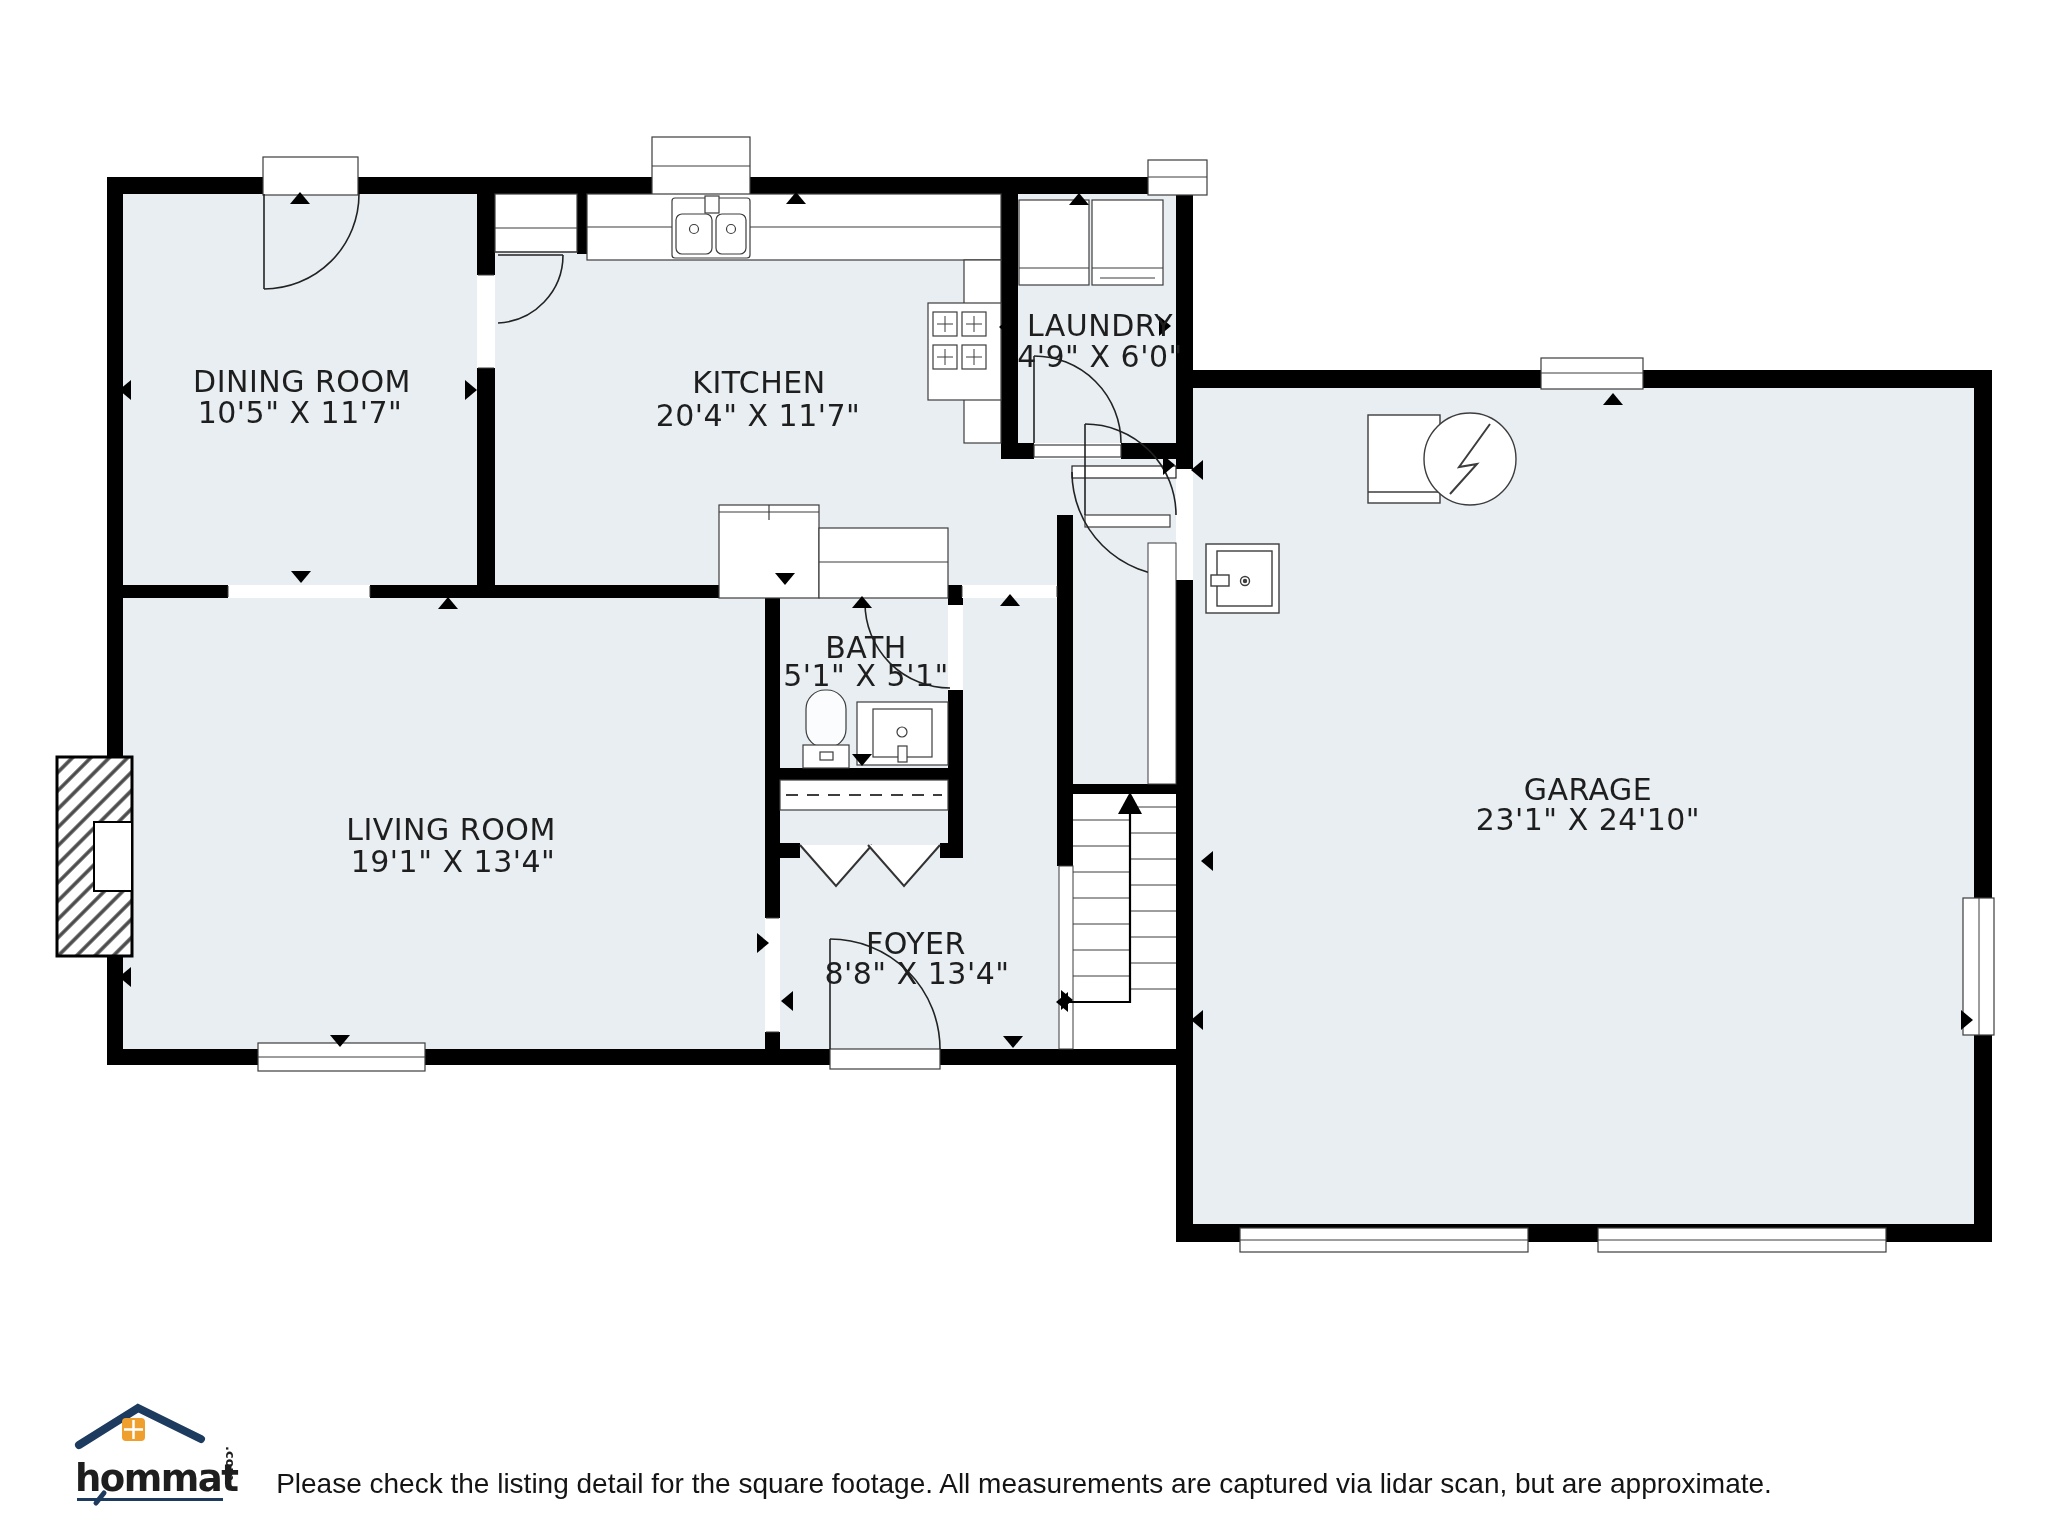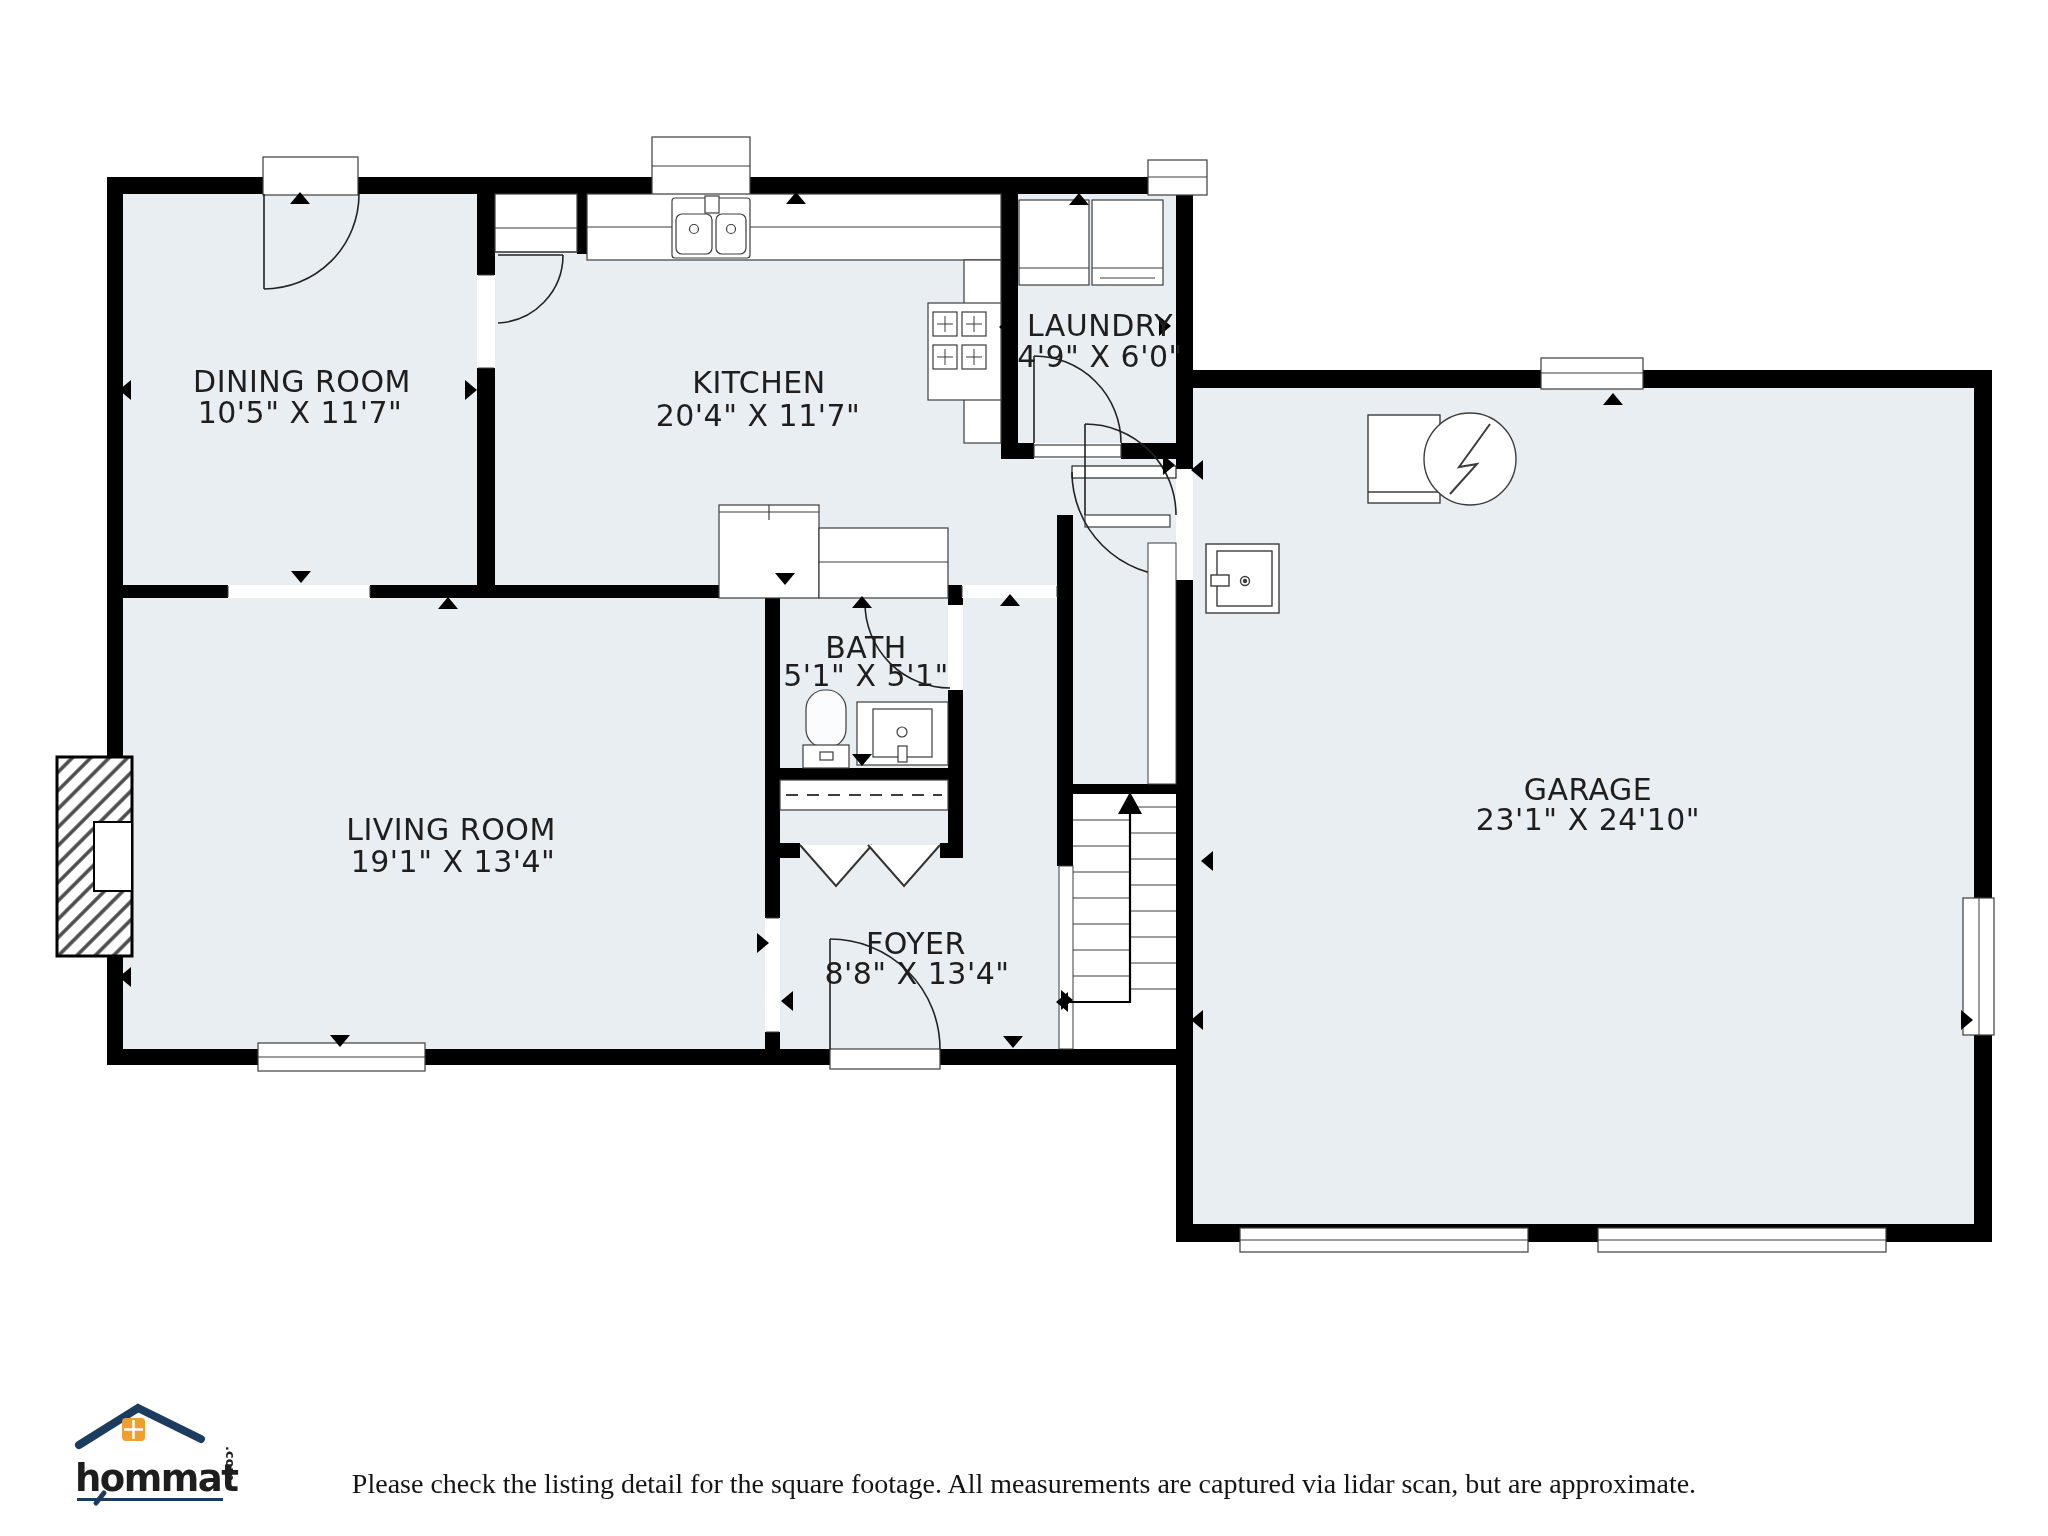--- a/index.html
+++ b/index.html
@@ -6,21 +6,21 @@
     --floor:#e9eef2; --wall:#000000; --line:#3d3d3d; --text:#1e1e1e;
     --navy:#1d3a5f; --orange:#ee9f2e;
   }
   html,body{margin:0;padding:0;background:#ffffff;}
   body{width:2048px;height:1536px;position:relative;font-family:"DejaVu Sans",sans-serif;overflow:hidden;}
   .stage{position:absolute;inset:0;}
   svg text{fill:var(--text);}
   .room-name,.room-dims{font-size:30px;letter-spacing:.5px;}
   .logo{position:absolute;left:74px;top:1398px;width:165px;height:112px;}
   .disclaimer{position:absolute;left:0;top:1468px;width:2048px;text-align:center;
-    font-family:Liberation Serif, serif;font-size:28px;color:#141414;}
+    font-family:Liberation Sans, sans-serif;font-size:28px;color:#141414;}
 </style>
 </head>
 <body>
 
 <div class="stage">
 <svg width="2048" height="1536" viewBox="0 0 2048 1536" xmlns="http://www.w3.org/2000/svg">
   <defs>
     <pattern id="hatch" width="13" height="13" patternTransform="rotate(45)" patternUnits="userSpaceOnUse">
       <rect width="13" height="13" fill="#ffffff"></rect>
       <line x1="2" y1="0" x2="2" y2="13" stroke="#4a4a4a" stroke-width="3.5"></line>

